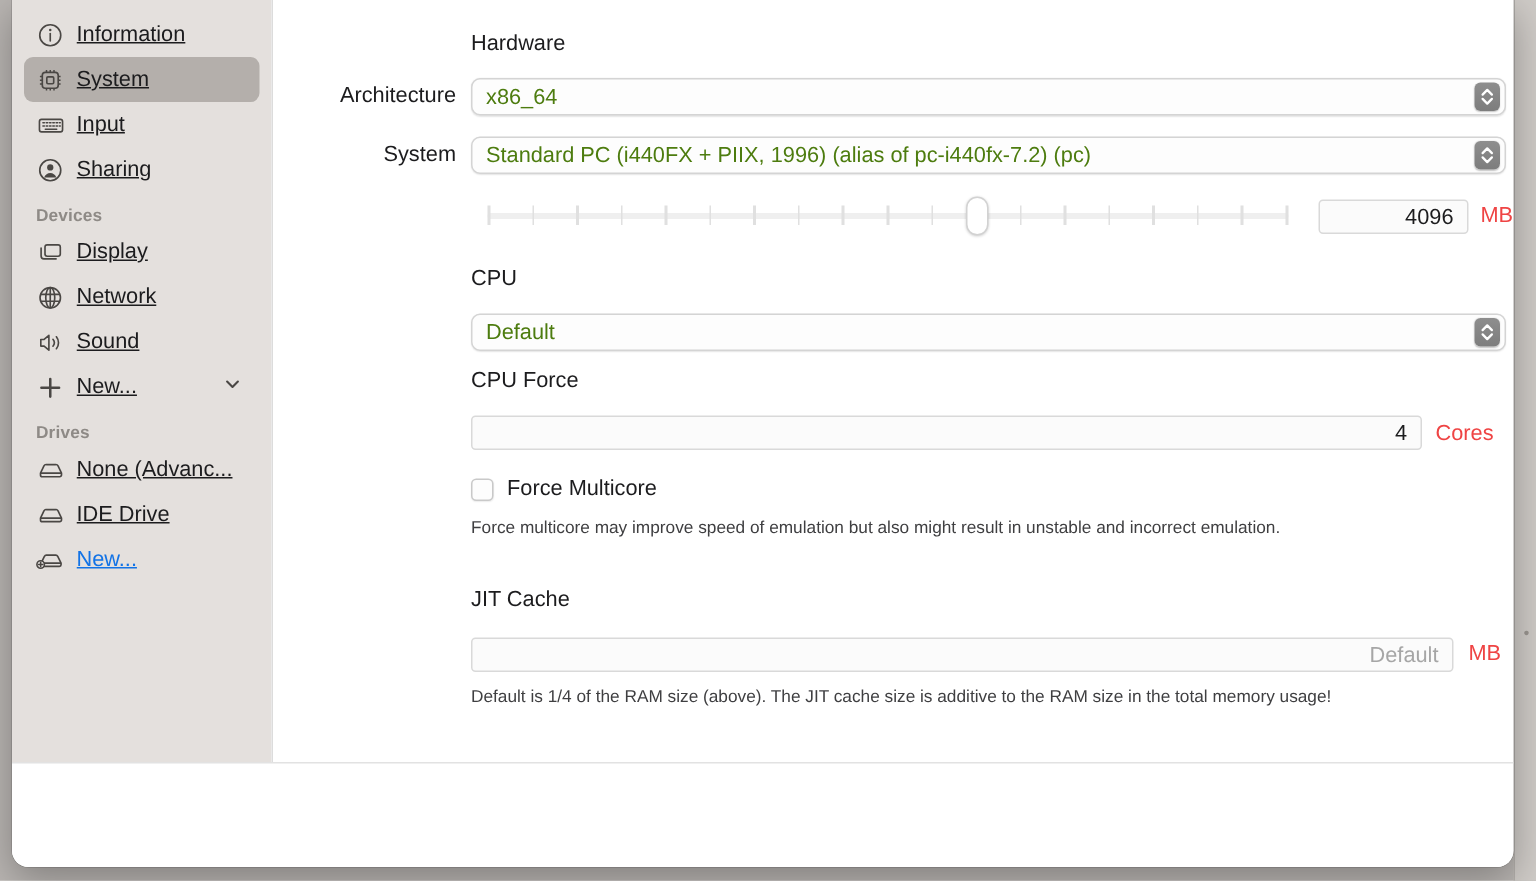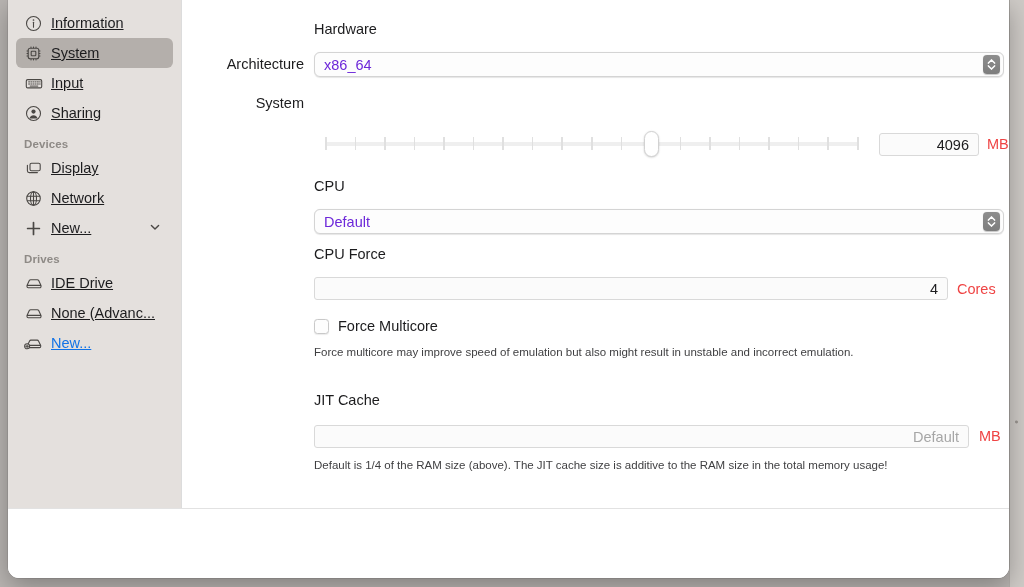--- a/index.html
+++ b/index.html
@@ -126,21 +126,21 @@
     background: #fdfdfd;
     border: 0.5px solid #d4d4d4;
     border-radius: 6px;
     box-shadow: 0 0.5px 1px rgba(0,0,0,0.10);
     display: flex;
     align-items: center;
   }
   .popup .val {
     padding-left: 9px;
     font-size: 14.5px;
-    color: #6d28d9;
+    color: #4d7c0f;
     white-space: nowrap;
     overflow: hidden;
     flex: 1 1 auto;
   }
   .stepper {
     width: 17px; height: 19px;
     margin-right: 3px;
     flex: 0 0 17px;
     border-radius: 4px;
     background: linear-gradient(#8e8e8e, #7d7d7d);
@@ -283,20 +283,29 @@
       <span class="sb-ico">
         <svg width="17" height="17" viewBox="0 0 17 17">
             <circle cx="8.5" cy="8.5" r="6.8" fill="none" stroke="currentColor" stroke-width="1.1"></circle>
             <ellipse cx="8.5" cy="8.5" rx="3" ry="6.8" fill="none" stroke="currentColor" stroke-width="1.1"></ellipse>
             <path d="M2 6.2h13M2 10.8h13M8.5 1.7v13.6" stroke="currentColor" stroke-width="1.1"></path>
           </svg>
       </span>
       <span class="sb-label">Network</span>
     </div>
 
+    <div class="sb-item">
+      <span class="sb-ico">
+        <svg width="18" height="17" viewBox="0 0 18 17">
+            <path d="M7.6 3.6 4.4 6.3H2.2v4.4h2.2l3.2 2.7z" fill="none" stroke="currentColor" stroke-width="1.1" stroke-linejoin="round"></path>
+            <path d="M10.3 6.2a3.6 3.6 0 0 1 0 4.6M12.6 4.5a6.4 6.4 0 0 1 0 8" fill="none" stroke="currentColor" stroke-width="1.1" stroke-linecap="round"></path>
+          </svg>
+      </span>
+      <span class="sb-label">Sound</span>
+    </div>
 
     <div class="sb-item">
       <span class="sb-ico">
         <svg width="17" height="17" viewBox="0 0 17 17">
             <path d="M8.5 2.6v11.8M2.6 8.5h11.8" stroke="currentColor" stroke-width="1.7" stroke-linecap="round"></path>
           </svg>
       </span>
       <span class="sb-label">New...</span>
       <span class="sb-chev">
         <svg width="12" height="12" viewBox="0 0 12 12">
@@ -307,31 +316,31 @@
 
     <div class="sb-head">Drives</div>
 
     <div class="sb-item">
       <span class="sb-ico">
         <svg width="18" height="17" viewBox="0 0 18 17">
             <path d="M2 10.4 4.3 5.6a1.6 1.6 0 0 1 1.5-.9h6.4a1.6 1.6 0 0 1 1.5.9L16 10.4v1.2a1.2 1.2 0 0 1-1.2 1.2H3.2A1.2 1.2 0 0 1 2 11.6z" fill="none" stroke="currentColor" stroke-width="1.1" stroke-linejoin="round"></path>
             <path d="M2 10.4h14" stroke="currentColor" stroke-width="1.1"></path>
           </svg>
       </span>
-      <span class="sb-label">IDE Drive</span>
+      <span class="sb-label">None (Advanc...</span>
     </div>
 
     <div class="sb-item">
       <span class="sb-ico">
         <svg width="18" height="17" viewBox="0 0 18 17">
             <path d="M2 10.4 4.3 5.6a1.6 1.6 0 0 1 1.5-.9h6.4a1.6 1.6 0 0 1 1.5.9L16 10.4v1.2a1.2 1.2 0 0 1-1.2 1.2H3.2A1.2 1.2 0 0 1 2 11.6z" fill="none" stroke="currentColor" stroke-width="1.1" stroke-linejoin="round"></path>
             <path d="M2 10.4h14" stroke="currentColor" stroke-width="1.1"></path>
           </svg>
       </span>
-      <span class="sb-label">None (Advanc...</span>
+      <span class="sb-label">IDE Drive</span>
     </div>
 
     <div class="sb-item blue">
       <span class="sb-ico" style="color:#4a4744">
         <svg width="19" height="17" viewBox="0 0 19 17">
             <path d="M3.4 10.4 5.6 5.9a1.5 1.5 0 0 1 1.4-.8h6.1a1.5 1.5 0 0 1 1.4.8l2.2 4.5v1.1a1.1 1.1 0 0 1-1.1 1.1H4.5a1.1 1.1 0 0 1-1.1-1.1z" fill="none" stroke="currentColor" stroke-width="1.1" stroke-linejoin="round"></path>
             <path d="M4.6 10.4h12.1" stroke="currentColor" stroke-width="1.1"></path>
             <circle cx="3.1" cy="11.3" r="2.5" fill="#e4e0dd" stroke="currentColor" stroke-width="1.05"></circle>
             <path d="M3.1 9.9v2.8M1.7 11.3h2.8" stroke="currentColor" stroke-width="1.05" stroke-linecap="round"></path>
           </svg>
@@ -349,20 +358,28 @@
     <div class="popup" style="left:132px; top:52px; width:690px;">
       <span class="val">x86_64</span>
       <span class="stepper">
         <svg width="11" height="15" viewBox="0 0 11 15">
             <path d="M2.4 6.1 5.5 2.9l3.1 3.2M2.4 8.9l3.1 3.2 3.1-3.2" fill="none" stroke="#ffffff" stroke-width="1.5" stroke-linecap="round" stroke-linejoin="round"></path>
           </svg>
       </span>
     </div>
 
     <div class="row-label" style="left:0px; top:95px; width:122px;">System</div>
+    <div class="popup" style="left:132px; top:91px; width:690px;">
+      <span class="val">Standard PC (i440FX + PIIX, 1996) (alias of pc-i440fx-7.2) (pc)</span>
+      <span class="stepper">
+        <svg width="11" height="15" viewBox="0 0 11 15">
+            <path d="M2.4 6.1 5.5 2.9l3.1 3.2M2.4 8.9l3.1 3.2 3.1-3.2" fill="none" stroke="#ffffff" stroke-width="1.5" stroke-linecap="round" stroke-linejoin="round"></path>
+          </svg>
+      </span>
+    </div>
 
     <div id="slider-wrap" style="left:143px; top:131px;">
       <div id="slider-track"></div>
       <div id="slider-ticks">
           <div class="tick" style="left: 0px;"></div>
           <div class="tick" style="left: 29.5556px;"></div>
           <div class="tick" style="left: 59.1111px;"></div>
           <div class="tick" style="left: 88.6667px;"></div>
           <div class="tick" style="left: 118.222px;"></div>
           <div class="tick" style="left: 147.778px;"></div>

